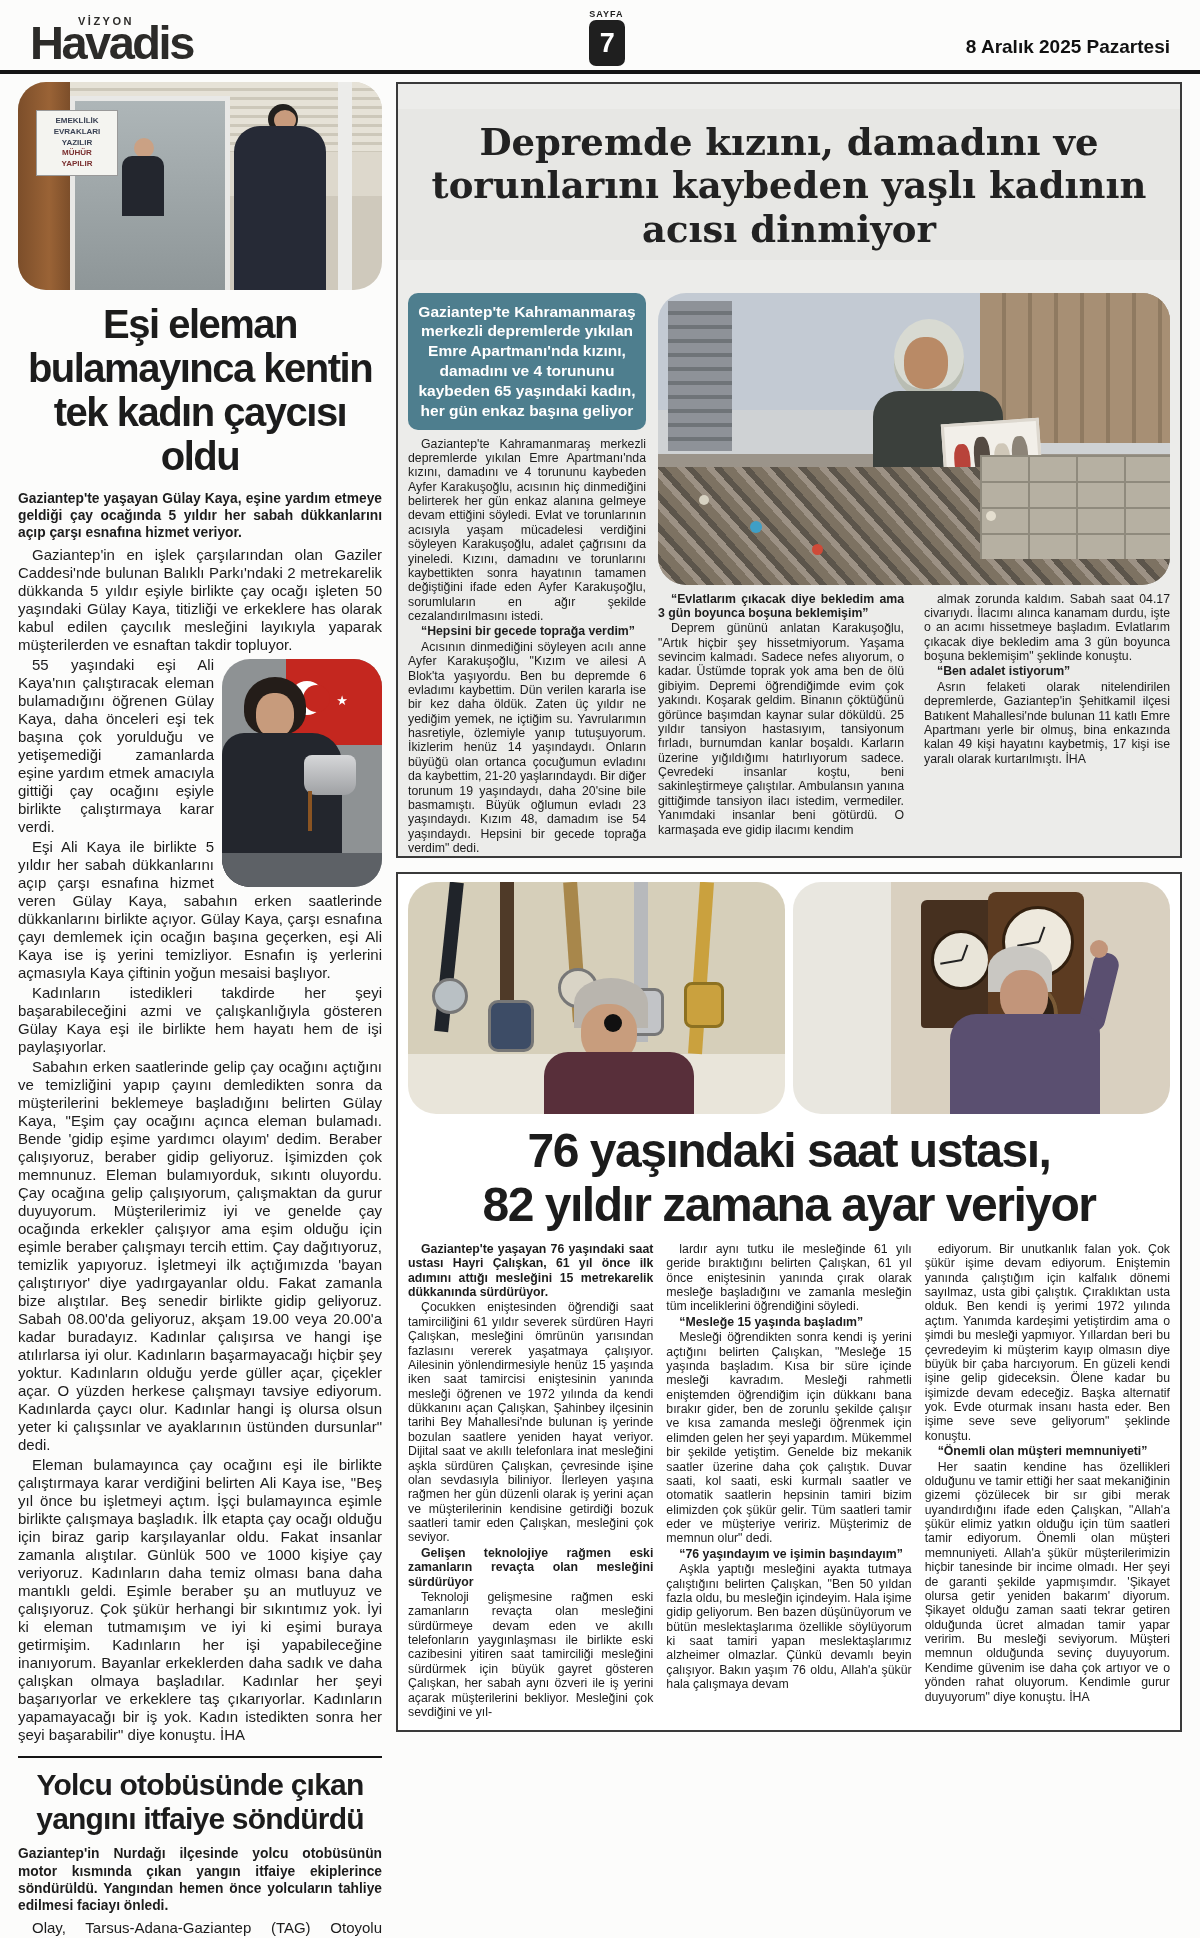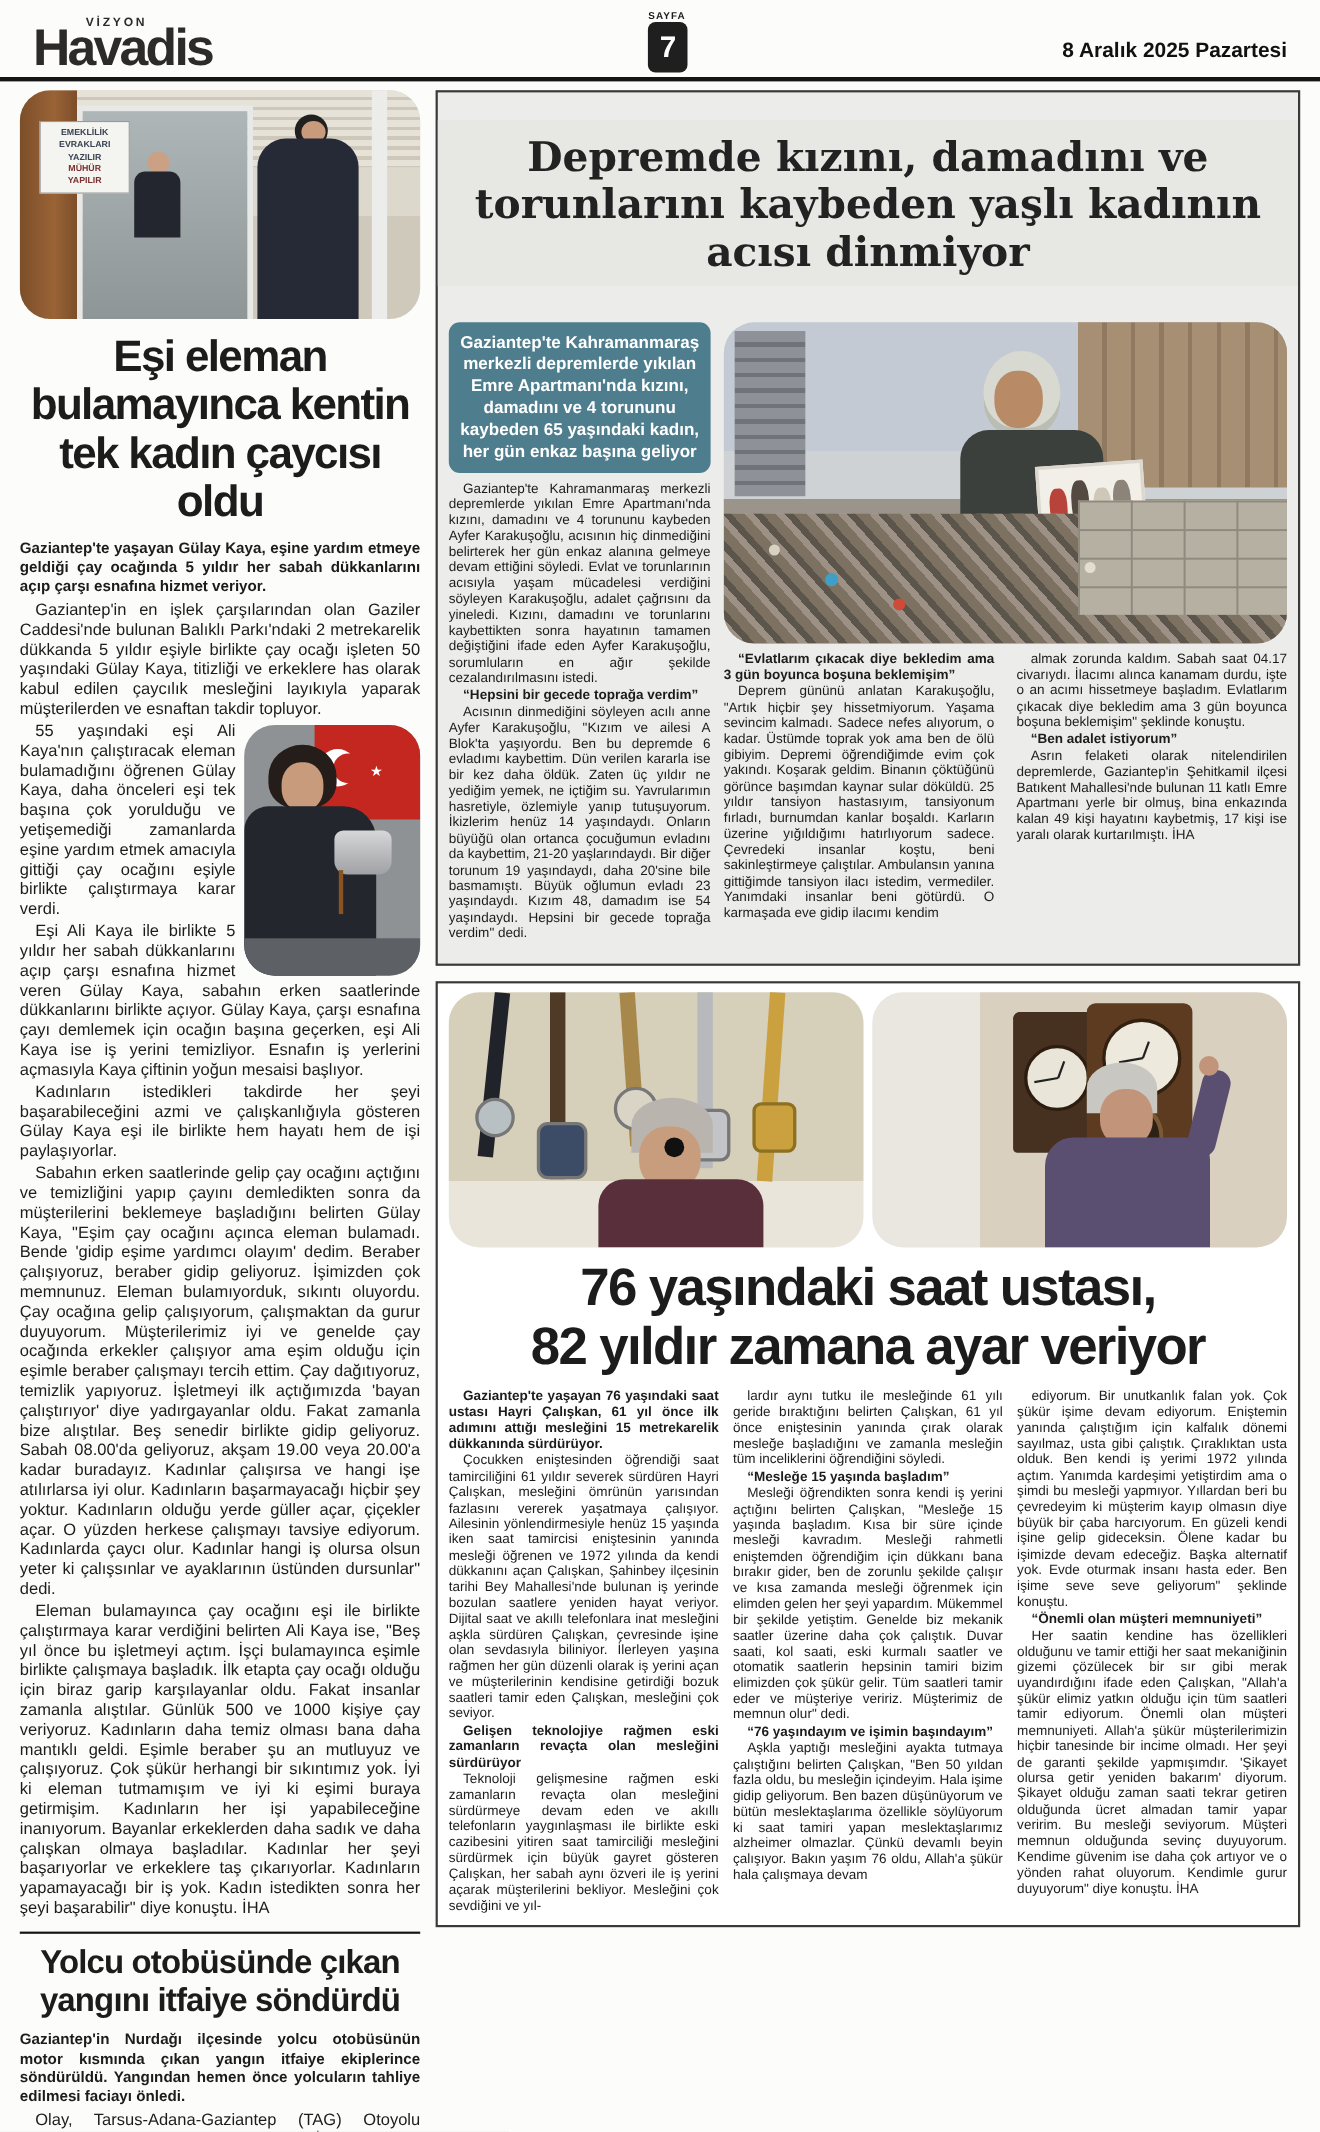--- a/index.html
+++ b/index.html
@@ -51,21 +51,21 @@
   .tea-woman-body{position:absolute;left:0;top:74px;width:120px;height:154px;background:#23262d;border-radius:22px 30px 0 0;}
   .teapot{position:absolute;right:26px;top:96px;width:52px;height:40px;background:linear-gradient(#d6d7d9,#9fa1a4);border-radius:8px 8px 12px 12px;}
   .tea-stream{position:absolute;right:70px;top:132px;width:4px;height:40px;background:#8a5422;}
   .tea-counter{position:absolute;left:0;bottom:0;width:100%;height:34px;background:#5d6166;}
   .divider{border:none;border-top:2.5px solid #151515;margin:12px 0 10px;}
   .headline-2{font-size:30px;font-weight:800;text-align:center;line-height:1.12;letter-spacing:-0.8px;margin:0 0 10px;}
   
   .qbox{border:2px solid #3a3a3a;background:#ecECEA;background:#ececea;}
   .qhead{background:#e7e7e4;padding:12px 24px 8px;font-family:"DejaVu Serif",serif;font-size:37px;
          font-weight:800;text-align:center;line-height:1.18;color:#222;}
-  .qcontent{display:flex;gap:12px;padding:8px 10px 20px;}
+  .qcontent{display:flex;gap:12px;padding:8px 10px 0;}
   .qleft{width:238px;flex:none;}
   .kicker{background:#4e7e8e;color:#fff;border-radius:10px;padding:9px 10px;font-size:15.5px;font-weight:800;
           text-align:center;line-height:1.28;margin-bottom:7px;}
   .qright{flex:1;min-width:0;}
   .news p{font-size:12.3px;line-height:1.17;text-align:justify;text-indent:13px;margin:0 0 1px;}
   .subhead{font-weight:800;font-size:12.8px;line-height:1.25;margin:2px 0;text-indent:13px;}
   .caphead{font-weight:800;font-size:14.6px;line-height:1.3;margin:2px 0 4px;}
   .qcols{display:flex;gap:20px;margin-top:7px;}
   .qcol{flex:1;min-width:0;}
   .rubble-photo{height:292px;background:linear-gradient(#c3cad3 0 40%,#cfd2d4 40% 55%,#9b948a 55%);}

